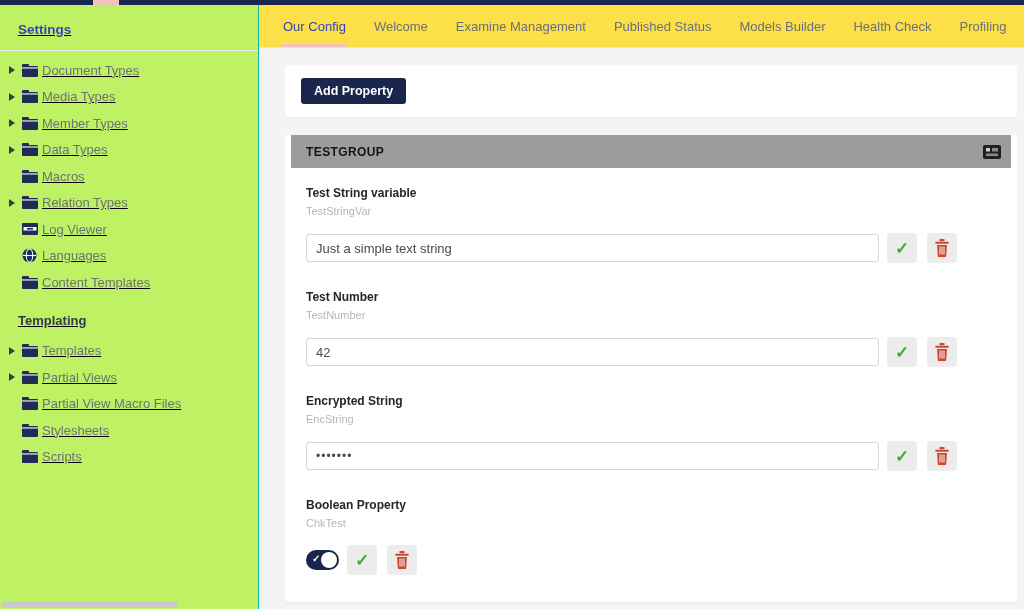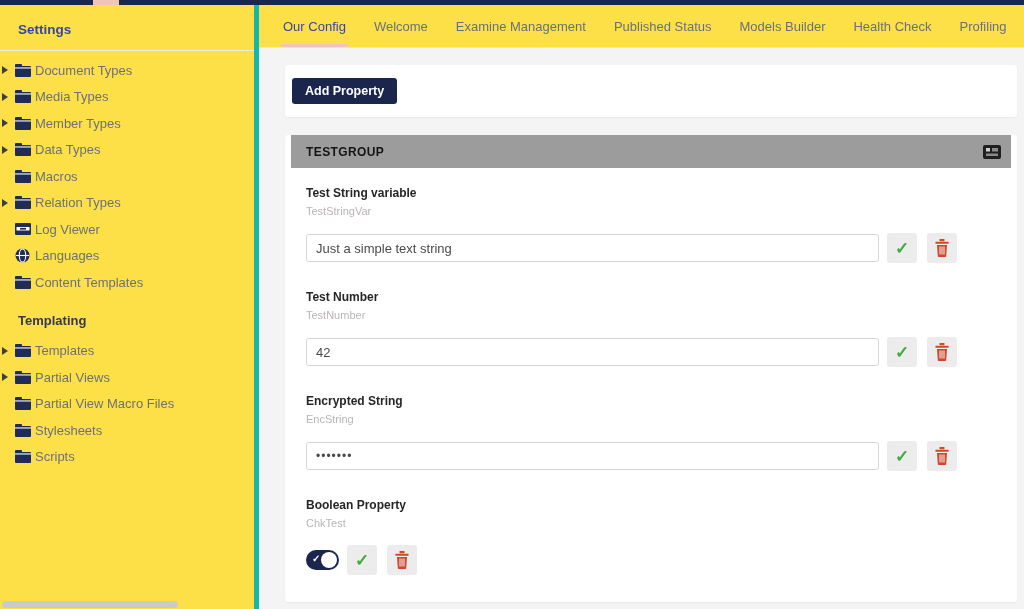--- a/index.html
+++ b/index.html
@@ -6,45 +6,45 @@
   html,body { margin:0; padding:0; }
   body {
     width:1024px; height:609px; position:relative; overflow:hidden;
     background:#f5f4f4; font-family:"Liberation Sans", sans-serif;
   }
   
   .topbar { position:absolute; left:0; top:0; width:1024px; height:5px; background:#1b264f; z-index:6; }
   .topbar-accent { position:absolute; left:93px; top:0; width:26px; height:5px; background:#f0c3bb; }
 
   
-  .sidebar { position:absolute; left:0; top:5px; width:259px; height:604px; background:#fde047; border-right:5px solid #14b8a6; z-index:3; }
+  .sidebar { position:absolute; left:0; top:5px; width:259px; height:604px; background:#bef264; border-right:1px solid #14b8a6; z-index:3;text-decoration:underline; }
   .side-title { margin:17px 0 0 18px; font-size:13.5px; font-weight:bold; color:#3544b1; }
   .side-divider { margin-top:13px; border-top:1px solid #ececec; }
   .tree { margin-top:6px; }
-  .tree-item { display:flex; align-items:center; height:26.5px; padding-left:0; cursor:pointer; }
+  .tree-item { display:flex; align-items:center; height:26.5px; padding-left:7px; cursor:pointer; }
   .caret { width:15px; display:flex; justify-content:flex-start; padding-left:2px; align-items:center; }
   .icon { width:20px; display:flex; align-items:center; }
   .tree-label { font-size:13px; color:#6c7177; white-space:nowrap; }
   .side-subtitle { margin:17px 0 0 18px; font-size:13px; font-weight:bold; color:#333a4d; }
   .tree2 { margin-top:10px;text-align:right; }
   .hscrollbar { position:absolute; left:2px; bottom:1px; width:176px; height:7px; border-radius:4px; background:#cacaca; }
 
   
   .tabbar { position:absolute; left:259px; top:5px; right:0; height:43px; background:#fde047; border-bottom:1px solid #e4e4e4; z-index:2; }
   .tabs { display:flex; align-items:stretch; height:100%; padding-left:24px; }
   .tab { position:relative; display:flex; align-items:center; margin-right:28px; font-size:13px; color:#68707f; background:none; border:none; padding:0; cursor:pointer; font-family:inherit; white-space:nowrap; }
   .tab .tab-label { color:inherit; }
   .tab.active { color:#3544b1; }
   .tab.active::after { content:""; position:absolute; left:-2px; right:-2px; bottom:0; height:3px; background:#f0c3bb; border-radius:2px; }
 
   
   .main { position:absolute; left:259px; top:48px; right:0; bottom:0; background:#f5f4f4; overflow:hidden; }
   .card { background:#fff; border-radius:3px; width:732px; margin-left:26px; box-shadow:0 1px 2px rgba(0,0,0,0.05); }
   .card-toolbar { margin-top:17px; height:52px; display:flex; align-items:center; }
-  .btn-primary { margin-left:7px; background:#1b264f; color:#fff; font-weight:bold; font-size:12.5px; border:none; border-radius:3px; padding:6px 13px; cursor:pointer; font-family:inherit; }
+  .btn-primary { margin-left:16px; background:#1b264f; color:#fff; font-weight:bold; font-size:12.5px; border:none; border-radius:3px; padding:6px 13px; cursor:pointer; font-family:inherit; }
   .card-group { margin-top:13px; height:467px; }
   .group-bar { height:33px; margin:18px 6px 0; background:#9c9c9c; display:flex; align-items:center; padding:0 10px 0 15px; cursor:pointer;gap:28px; }
   .group-title { font-size:12px; font-weight:bold; color:#141414; letter-spacing:0.4px; }
   .group-icon { margin-left:auto; display:flex; cursor:pointer; }
 
   .fields { padding:18px 0 0 21px; }
   .field { margin-bottom:27px; }
   .field-label { font-size:12px; font-weight:bold; color:#262626; }
   .field-alias { margin-top:5px; font-size:11px; color:#b9b5b5; }
   .field-row { margin-top:16px; display:flex; align-items:center; }

